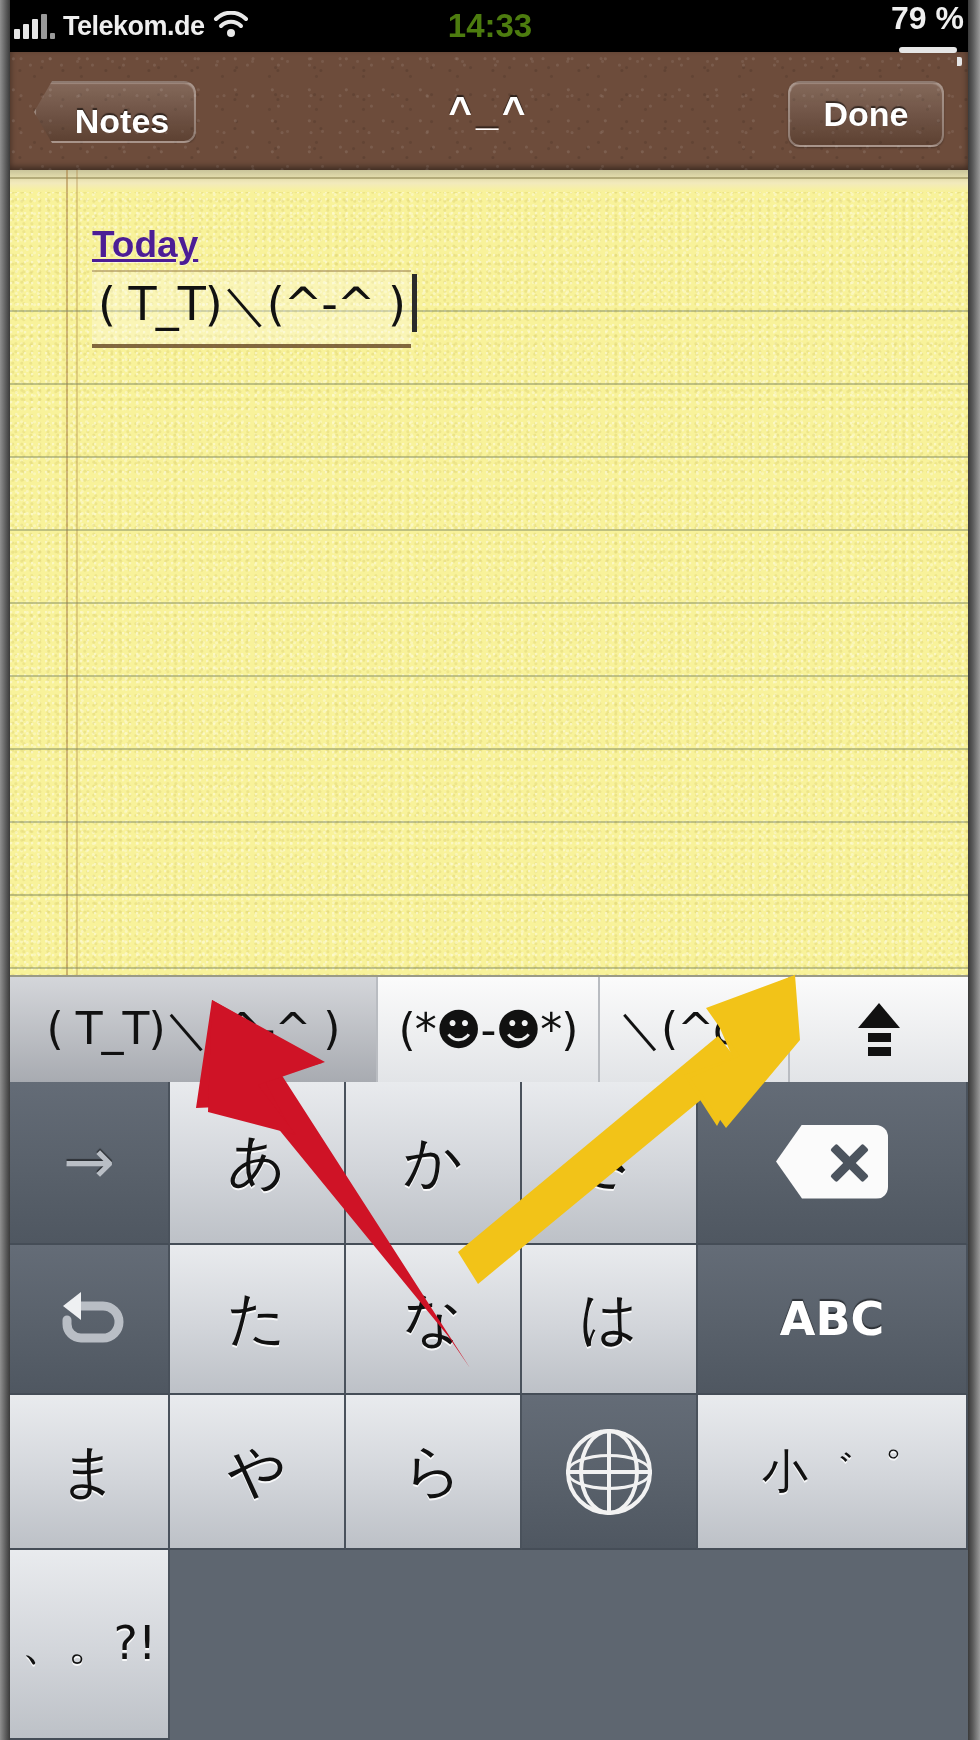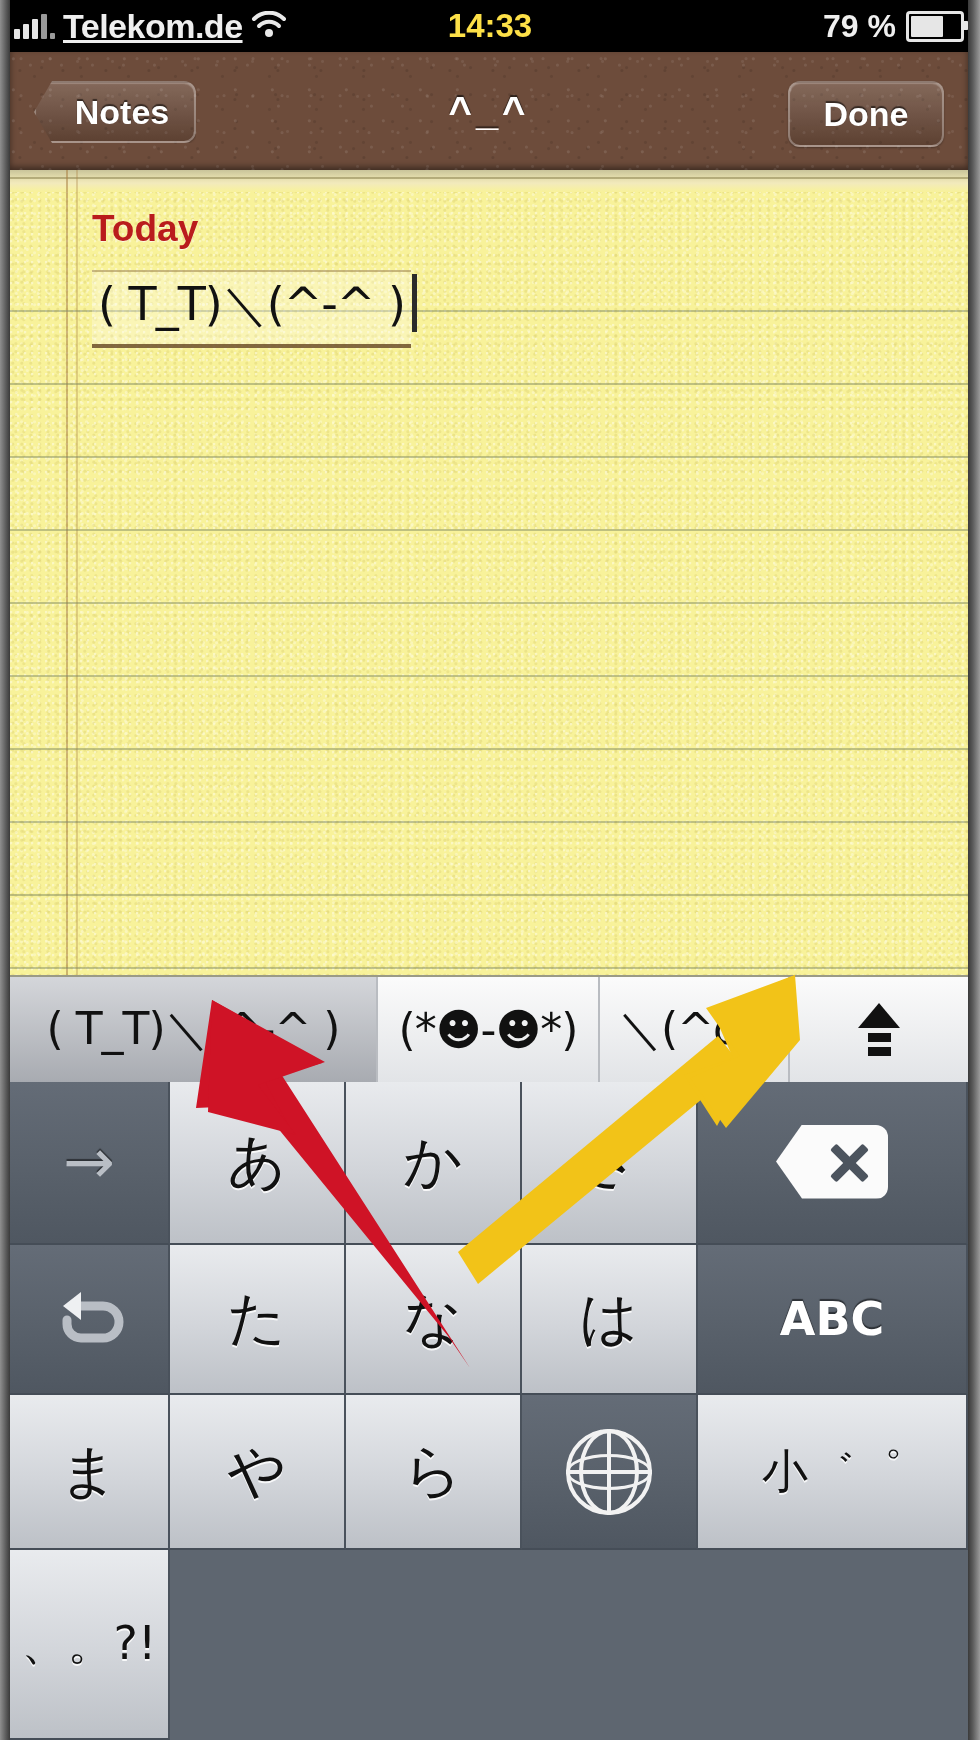--- a/index.html
+++ b/index.html
@@ -12,24 +12,24 @@
   
   .bezel-l{position:absolute;left:0;top:0;width:10px;height:1740px;
            background:linear-gradient(90deg,#8f8f8f,#5b5b5b 60%,#3a3a3a);z-index:60;}
   .bezel-r{position:absolute;right:0;top:0;width:12px;height:1740px;
            background:linear-gradient(270deg,#9a9a9a,#5b5b5b 60%,#3a3a3a);z-index:60;}
 
   
   #statusbar{position:absolute;left:0;top:0;width:980px;height:52px;
              background:#000;color:#e9e9e9;z-index:40;}
   .sb-left{position:absolute;left:14px;top:0;height:52px;display:flex;align-items:center;gap:8px;}
-  .sb-carrier{font-size:34px;font-weight:bold;letter-spacing:-.5px;color:#efefef;text-decoration:underline;}
+  .sb-carrier{font-size:27px;font-weight:bold;letter-spacing:-.5px;color:#efefef;}
   .sb-time{position:absolute;left:0;right:0;top:0;height:52px;display:flex;
-           align-items:center;justify-content:center;font-size:33px;font-weight:bold;color:#fde047;text-align:right;}
-  .sb-right{position:absolute;right:16px;top:0;height:52px;display:flex;align-items:center;gap:10px;}
+           align-items:center;justify-content:center;font-size:33px;font-weight:bold;color:#4d7c0f;text-align:right;}
+  .sb-right{position:absolute;right:16px;top:0;height:52px;display:flex;align-items:center;gap:10px;flex-direction:column;}
   .sb-batt-txt{font-size:32px;font-weight:bold;color:#efefef;}
   .bars{display:flex;align-items:flex-end;gap:3px;height:26px;}
   .bars i{display:block;width:6px;background:#e6e6e6;border-radius:1px;}
   .bars i:nth-child(1){height:10px}.bars i:nth-child(2){height:15px}
   .bars i:nth-child(3){height:20px}.bars i:nth-child(4){height:25px;background:#9a9a9a}
   .bars i:nth-child(5){height:6px;background:#9a9a9a;width:5px}
   .battery{width:52px;height:25px;border:3px solid #e6e6e6;border-radius:4px;position:relative;}
   .battery:after{content:"";position:absolute;right:-8px;top:7px;width:5px;height:9px;
                  background:#e6e6e6;border-radius:0 2px 2px 0;}
   .battery i{position:absolute;left:2px;top:2px;bottom:2px;width:32px;background:#e6e6e6;border-radius:1px;}
@@ -56,43 +56,43 @@
              font-weight:bold;letter-spacing:4px;
              text-shadow:0 -2px 1px rgba(0,0,0,.6);}
   .navbtn{position:absolute;top:29px;height:62px;display:flex;align-items:center;
           justify-content:center;color:#fff;font-size:34px;font-weight:bold;
           border:2px solid rgba(255,255,255,.30);
           background:linear-gradient(180deg,rgba(255,255,255,.16),rgba(0,0,0,.14));
           text-shadow:0 -2px 1px rgba(0,0,0,.55);
           box-shadow:inset 0 1px 1px rgba(255,255,255,.22),0 1px 2px rgba(0,0,0,.3);}
   .navbtn.back{left:24px;width:162px;border-radius:10px 12px 12px 10px;
                padding-left:14px;box-sizing:border-box;
-               clip-path:polygon(18px 0,100% 0,100% 100%,18px 100%,0 50%);}
+               clip-path:polygon(18px 0,100% 0,100% 100%,18px 100%,0 50%);align-items:flex-end;}
   .navbtn.done{right:24px;width:152px;border-radius:12px;}
 
   
   #paper{position:absolute;left:10px;top:170px;width:958px;height:805px;z-index:20;
          background-color:#f8f29a;overflow:hidden;}
   #paper .grain{position:absolute;inset:0;opacity:.55;
     background-image:
       radial-gradient(circle at 11% 13%, rgba(255,255,255,.75) 0 1px, transparent 2px),
       radial-gradient(circle at 31% 47%, rgba(205,190,90,.5) 0 1px, transparent 2px),
       radial-gradient(circle at 57% 23%, rgba(255,255,255,.6) 0 1px, transparent 2px),
       radial-gradient(circle at 73% 71%, rgba(205,190,90,.45) 0 1px, transparent 2px),
       radial-gradient(circle at 89% 37%, rgba(255,255,255,.55) 0 1px, transparent 2px);
     background-size:7px 7px,9px 9px,11px 11px,8px 8px,13px 13px;}
   .paper-top{position:absolute;left:0;top:0;width:100%;height:22px;
      background:linear-gradient(180deg,#c9c49a 0,#e6dfae 38%,#f2eabc 60%,#f8f29a 100%);}
   .paper-top:after{content:"";position:absolute;left:0;top:7px;width:100%;height:2px;
      background:rgba(120,110,60,.45);}
   .rule{position:absolute;left:0;width:100%;height:2px;background:rgba(120,130,95,.45);}
   .margin1{position:absolute;top:0;bottom:0;width:2px;background:rgba(170,130,70,.55);}
   .note-head{position:absolute;left:0;right:0;top:38px;height:50px;}
-  .note-today{position:absolute;left:82px;top:0;font-size:37px;font-weight:bold;color:#b91c1c;
-              text-shadow:0 1px 0 rgba(255,255,255,.5);}
+  .note-today{position:absolute;left:82px;top:16px;font-size:37px;font-weight:bold;color:#4c1d95;
+              text-shadow:0 1px 0 rgba(255,255,255,.5);text-decoration:underline;}
   .note-date{position:absolute;right:40px;top:2px;font-size:34px;color:#a0522d;
              letter-spacing:1px;text-shadow:0 1px 0 rgba(255,255,255,.5);}
   .note-body{position:absolute;left:82px;top:100px;}
   .composing{display:inline-block;position:relative;font-size:46px;color:#111;
              background:rgba(255,255,255,.28);padding:2px 6px 8px 6px;
              border-top:2px solid rgba(150,120,60,.5);
              border-bottom:4px solid rgba(110,80,40,.85);
              white-space:pre;letter-spacing:-1px;font-family:"DejaVu Sans",sans-serif;}
   .caret{display:inline-block;width:5px;height:58px;background:#2b2b2b;
          vertical-align:-12px;margin-left:1px;}

